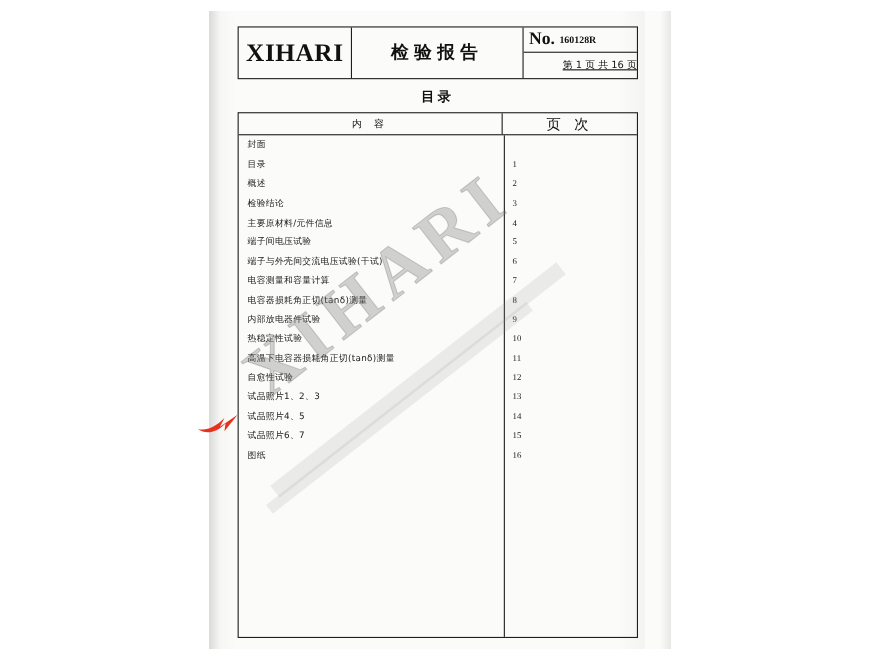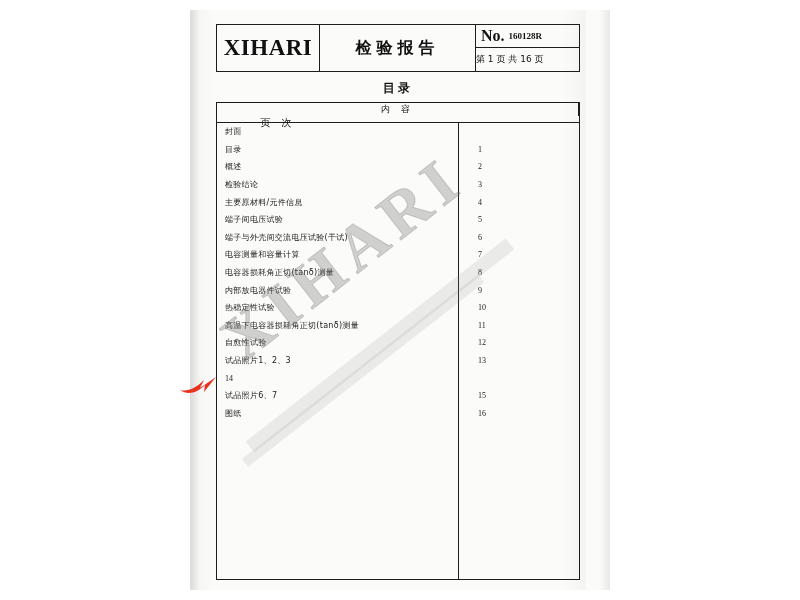--- a/index.html
+++ b/index.html
@@ -103,26 +103,27 @@
   .hdr-no .val {
     font-family: "Liberation Serif", serif;
     font-size: 9px;
     color: #111;
     font-weight: bold;
   }
   .hdr-pages {
     height: 50%;
     display: flex;
     align-items: center;
-    justify-content: flex-start;
+    justify-content: flex-end;
     box-sizing: border-box;
     font-family: "DejaVu Sans", sans-serif;
     font-size: 9px;
     color: #111;
     gap: 2px;
+    text-decoration: underline;
   }
 
   
   .doc-title {
     position: absolute;
     left: 26px;
     top: 70px;
     width: 364px;
     text-align: center;
     font-family: "DejaVu Sans", sans-serif;
@@ -140,63 +141,61 @@
     width: 364px;
     height: 478px;
     border: 1.5px solid #1d1d1d;
     box-sizing: border-box;
   }
   .tbl-head {
     display: flex;
     height: 20px;
     border-bottom: 1.5px solid #1d1d1d;
     box-sizing: border-box;
-    flex-direction: column;
   }
   .th-content {
     flex: 1;
     border-right: 1.5px solid #1d1d1d;
     display: flex;
     align-items: center;
     justify-content: center;
     box-sizing: border-box;
     font-family: "DejaVu Sans", sans-serif;
     font-size: 9px;
     letter-spacing: 4px;
     color: #111;
   }
   .th-page {
     width: 122px;
     display: flex;
     align-items: center;
     justify-content: center;
     box-sizing: border-box;
     font-family: "DejaVu Sans", sans-serif;
-    font-size: 10px;
+    font-size: 13px;
     letter-spacing: 4px;
     color: #111;
   }
   .tbl-body {
     position: relative;
     height: 456px;
   }
   
   .col-divider {
     position: absolute;
     left: 241px;
     top: 0;
     width: 0;
     height: 456px;
     border-left: 1.5px solid #1d1d1d;
   }
   .row {
     display: flex;
     height: 17.6px;
     box-sizing: border-box;
-    gap: 12px;
   }
   .row .c-text {
     width: 241px;
     box-sizing: border-box;
     padding-left: 8px;
     display: flex;
     align-items: center;
     font-family: "DejaVu Sans", sans-serif;
     font-size: 8px;
     color: #1a1a1a;
@@ -351,20 +350,21 @@
             </div>
             <div class="row">
               <div class="c-text">自愈性试验</div>
               <div class="c-page">12</div>
             </div>
             <div class="row">
               <div class="c-text">试品照片1、2、3</div>
               <div class="c-page">13</div>
             </div>
             <div class="row">
+              <div class="c-text">试品照片4、5</div>
               <div class="c-page">14</div>
             </div>
             <div class="row">
               <div class="c-text">试品照片6、7</div>
               <div class="c-page">15</div>
             </div>
             <div class="row">
               <div class="c-text">图纸</div>
               <div class="c-page">16</div>
             </div>

